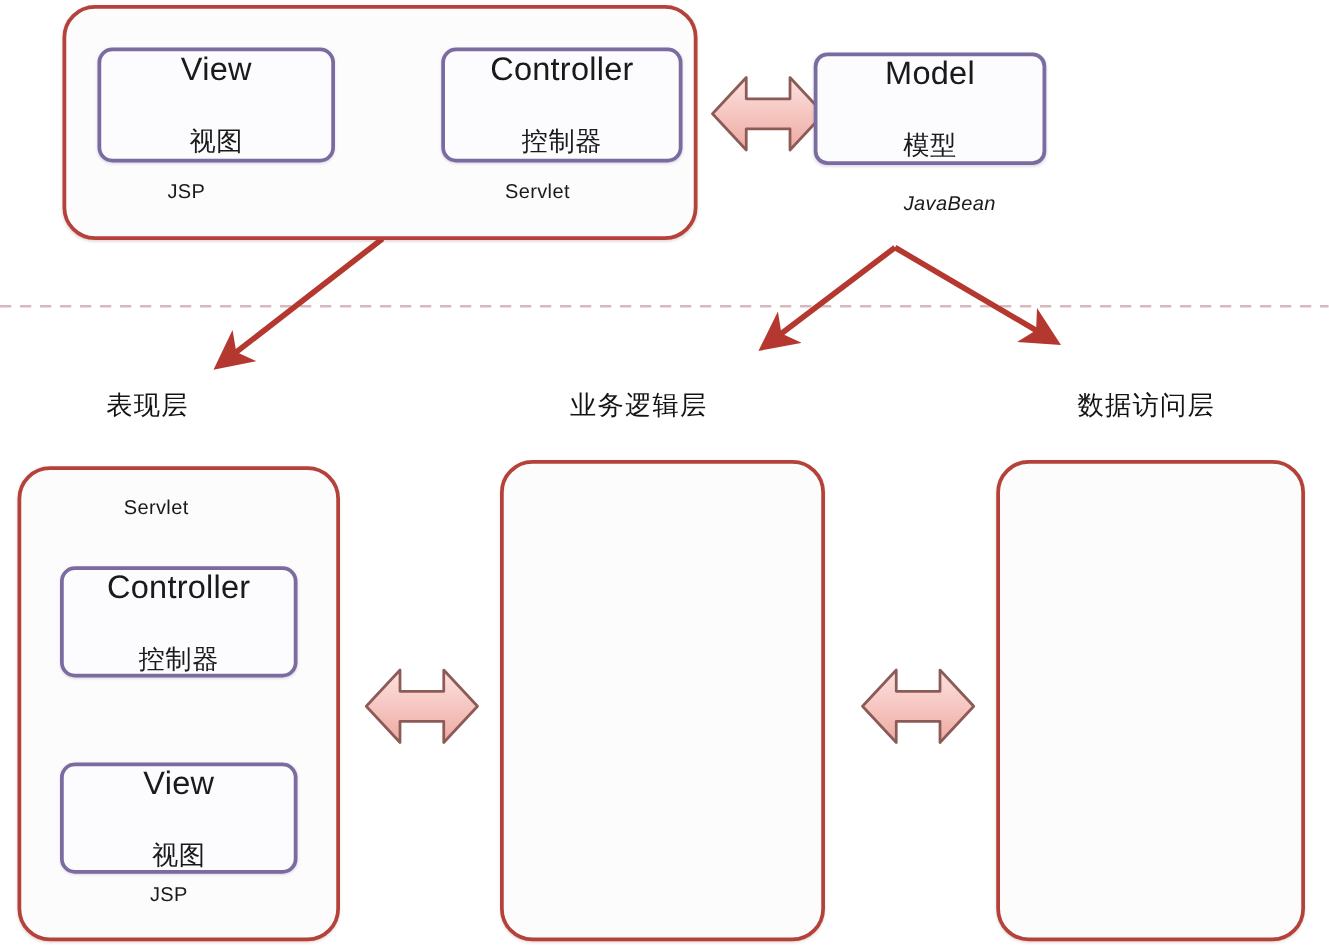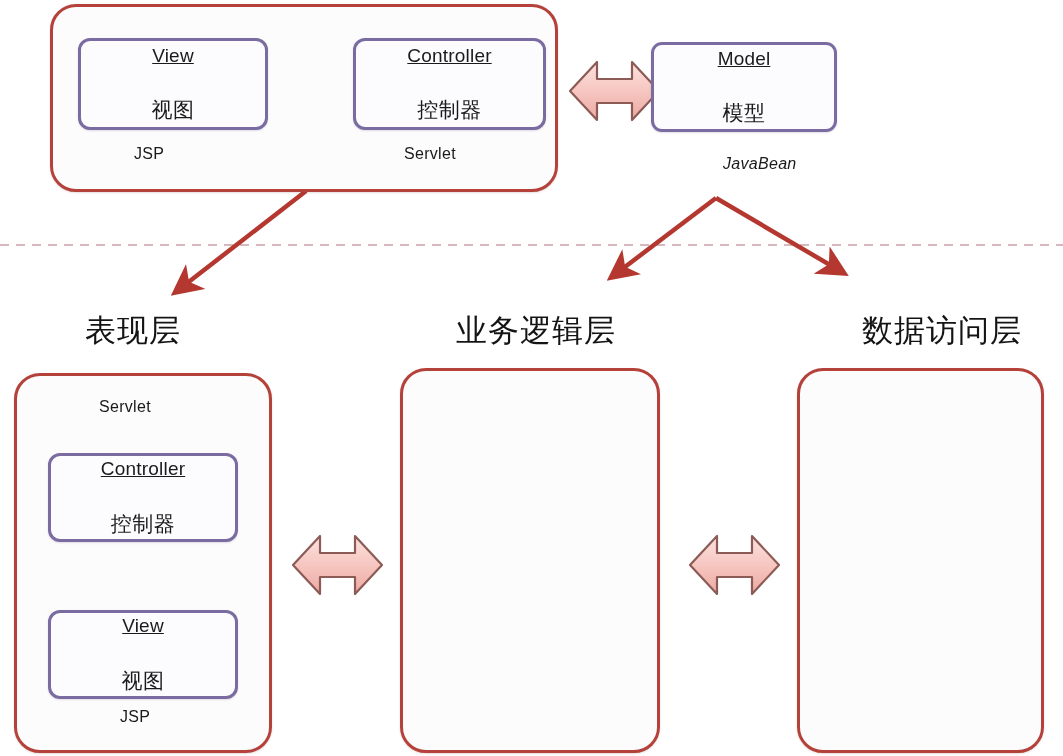--- a/index.html
+++ b/index.html
@@ -26,33 +26,33 @@
     border:3px solid #7a6ba0;
     border-radius:12px;
     background:#fcfbfd;
     box-sizing:border-box;
     display:flex;
     flex-direction:column;
     align-items:center;
     justify-content:center;
     box-shadow:0 1px 2px rgba(90,80,130,.18);
   }
-  .inner-box .l1{font-size:19px;line-height:1.12;letter-spacing:.2px;text-decoration:underline;}
+  .inner-box .l1{font-size:26px;line-height:1.12;letter-spacing:.2px;}
   .inner-box .l2{font-size:21px;line-height:1.18;letter-spacing:.5px;margin-top:32px;}
 
   .cap{
     position:absolute;
     font-size:16px;
     white-space:nowrap;
     color:#1a1a1a;
     letter-spacing:.3px;
   }
   .layer-label{
     position:absolute;
-    font-size:31px;
+    font-size:21px;
     white-space:nowrap;
     color:#141414;
     letter-spacing:1px;
   }
 
   svg.lyr{position:absolute;left:0;top:0;width:1063px;height:756px;overflow:visible;pointer-events:none;}
 </style>
 </head>
 <body>
 

